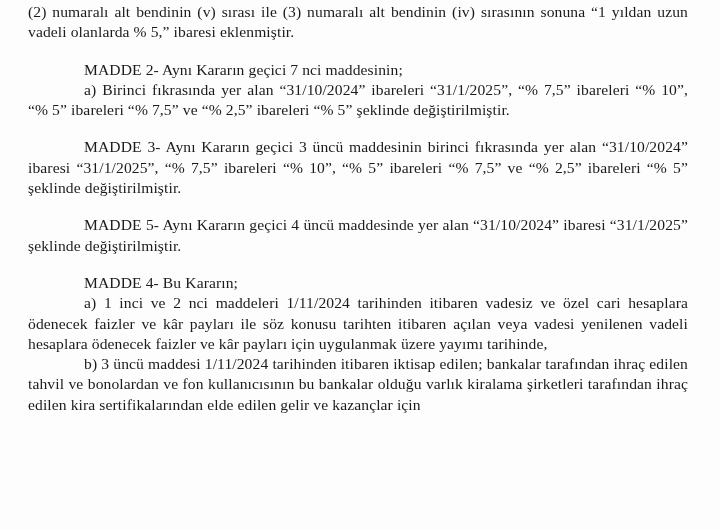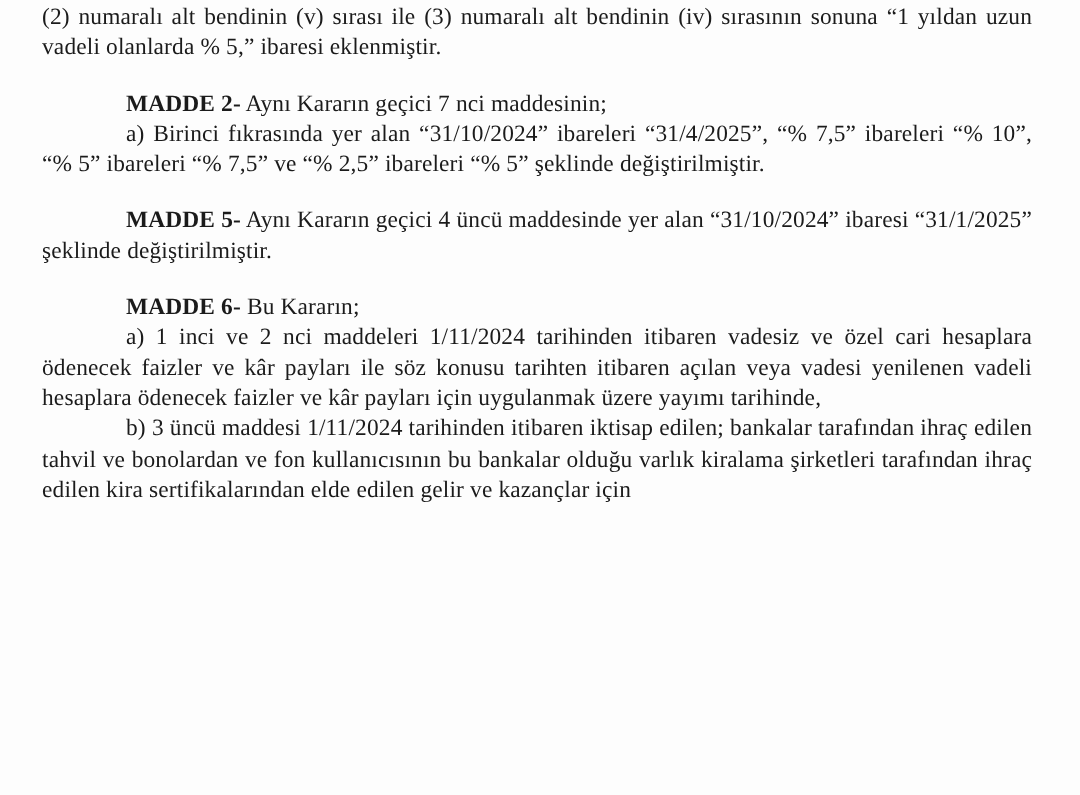--- a/index.html
+++ b/index.html
@@ -38,29 +38,30 @@
     margin: 0;
     padding: 0;
   }
   .para.indent {
     text-indent: 56px;
   }
   .para.section {
     margin-top: 17px;
   }
   .para b {
-    font-weight: bold;
+    font-weight: normal;
   }
 </style>
 </head>
 <body>
 
 <main class="page" style="background: rgb(253, 253, 253);">
   <div class="doc-body" id="doc-body" style="color: rgb(27, 27, 27);">
       <p class="para"><span>(2) numaralı alt bendinin (v) sırası ile (3) numaralı alt bendinin (iv) sırasının sonuna “1 yıldan uzun vadeli olanlarda % 5,” ibaresi eklenmiştir.</span></p>
       <p class="para indent section"><b>MADDE 2-</b><span> Aynı Kararın geçici 7 nci maddesinin;</span></p>
-      <p class="para indent"><span>a) Birinci fıkrasında yer alan “31/10/2024” ibareleri “31/4/2025”, “% 7,5” ibareleri “% 10”, “% 5” ibareleri “% 7,5” ve “% 2,5” ibareleri “% 5” şeklinde değiştirilmiştir.</span></p>
+      <p class="para indent"><span>a) Birinci fıkrasında yer alan “31/10/2024” ibareleri “31/1/2025”, “% 7,5” ibareleri “% 10”, “% 5” ibareleri “% 7,5” ve “% 2,5” ibareleri “% 5” şeklinde değiştirilmiştir.</span></p>
+      <p class="para indent section"><b>MADDE 3-</b><span> Aynı Kararın geçici 3 üncü maddesinin birinci fıkrasında yer alan “31/10/2024” ibaresi “31/1/2025”, “% 7,5” ibareleri “% 10”, “% 5” ibareleri “% 7,5” ve “% 2,5” ibareleri “% 5” şeklinde değiştirilmiştir.</span></p>
       <p class="para indent section"><b>MADDE 5-</b><span> Aynı Kararın geçici 4 üncü maddesinde yer alan “31/10/2024” ibaresi “31/1/2025” şeklinde değiştirilmiştir.</span></p>
-      <p class="para indent section"><b>MADDE 6-</b><span> Bu Kararın;</span></p>
+      <p class="para indent section"><b>MADDE 4-</b><span> Bu Kararın;</span></p>
       <p class="para indent"><span>a) 1 inci ve 2 nci maddeleri 1/11/2024 tarihinden itibaren vadesiz ve özel cari hesaplara ödenecek faizler ve kâr payları ile söz konusu tarihten itibaren açılan veya vadesi yenilenen vadeli hesaplara ödenecek faizler ve kâr payları için uygulanmak üzere yayımı tarihinde,</span></p>
       <p class="para indent"><span>b) 3 üncü maddesi 1/11/2024 tarihinden itibaren iktisap edilen; bankalar tarafından ihraç edilen tahvil ve bonolardan ve fon kullanıcısının bu bankalar olduğu varlık kiralama şirketleri tarafından ihraç edilen kira sertifikalarından elde edilen gelir ve kazançlar için</span></p>
     </div>
 </main>
 
 </body></html>

